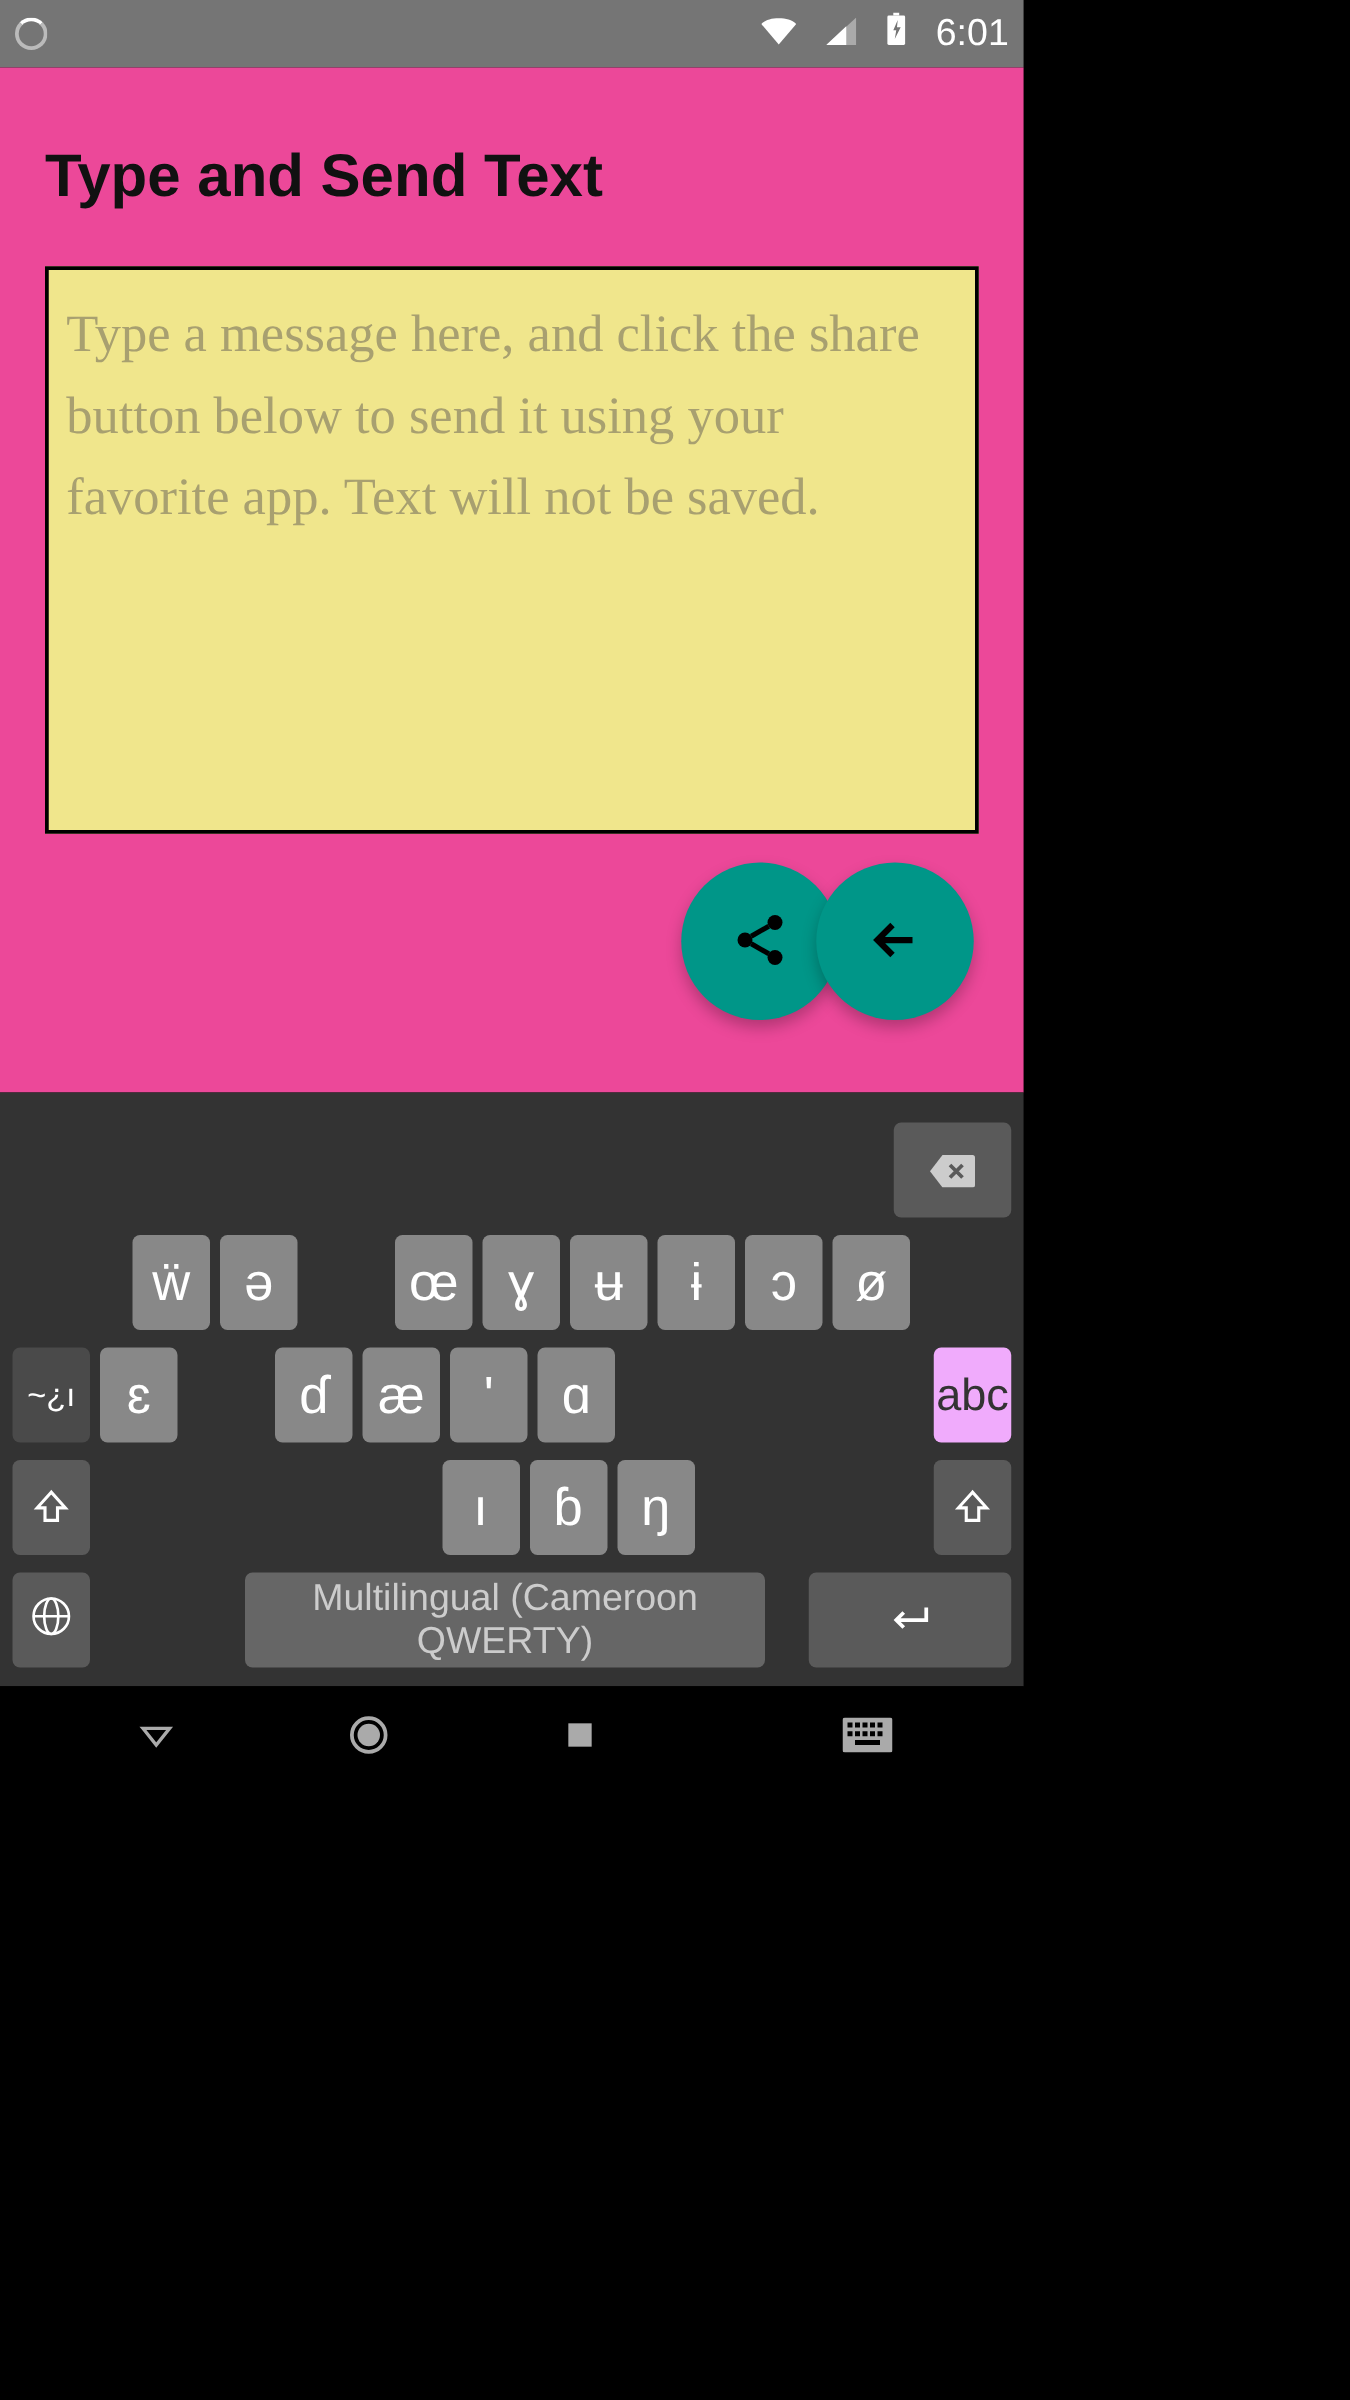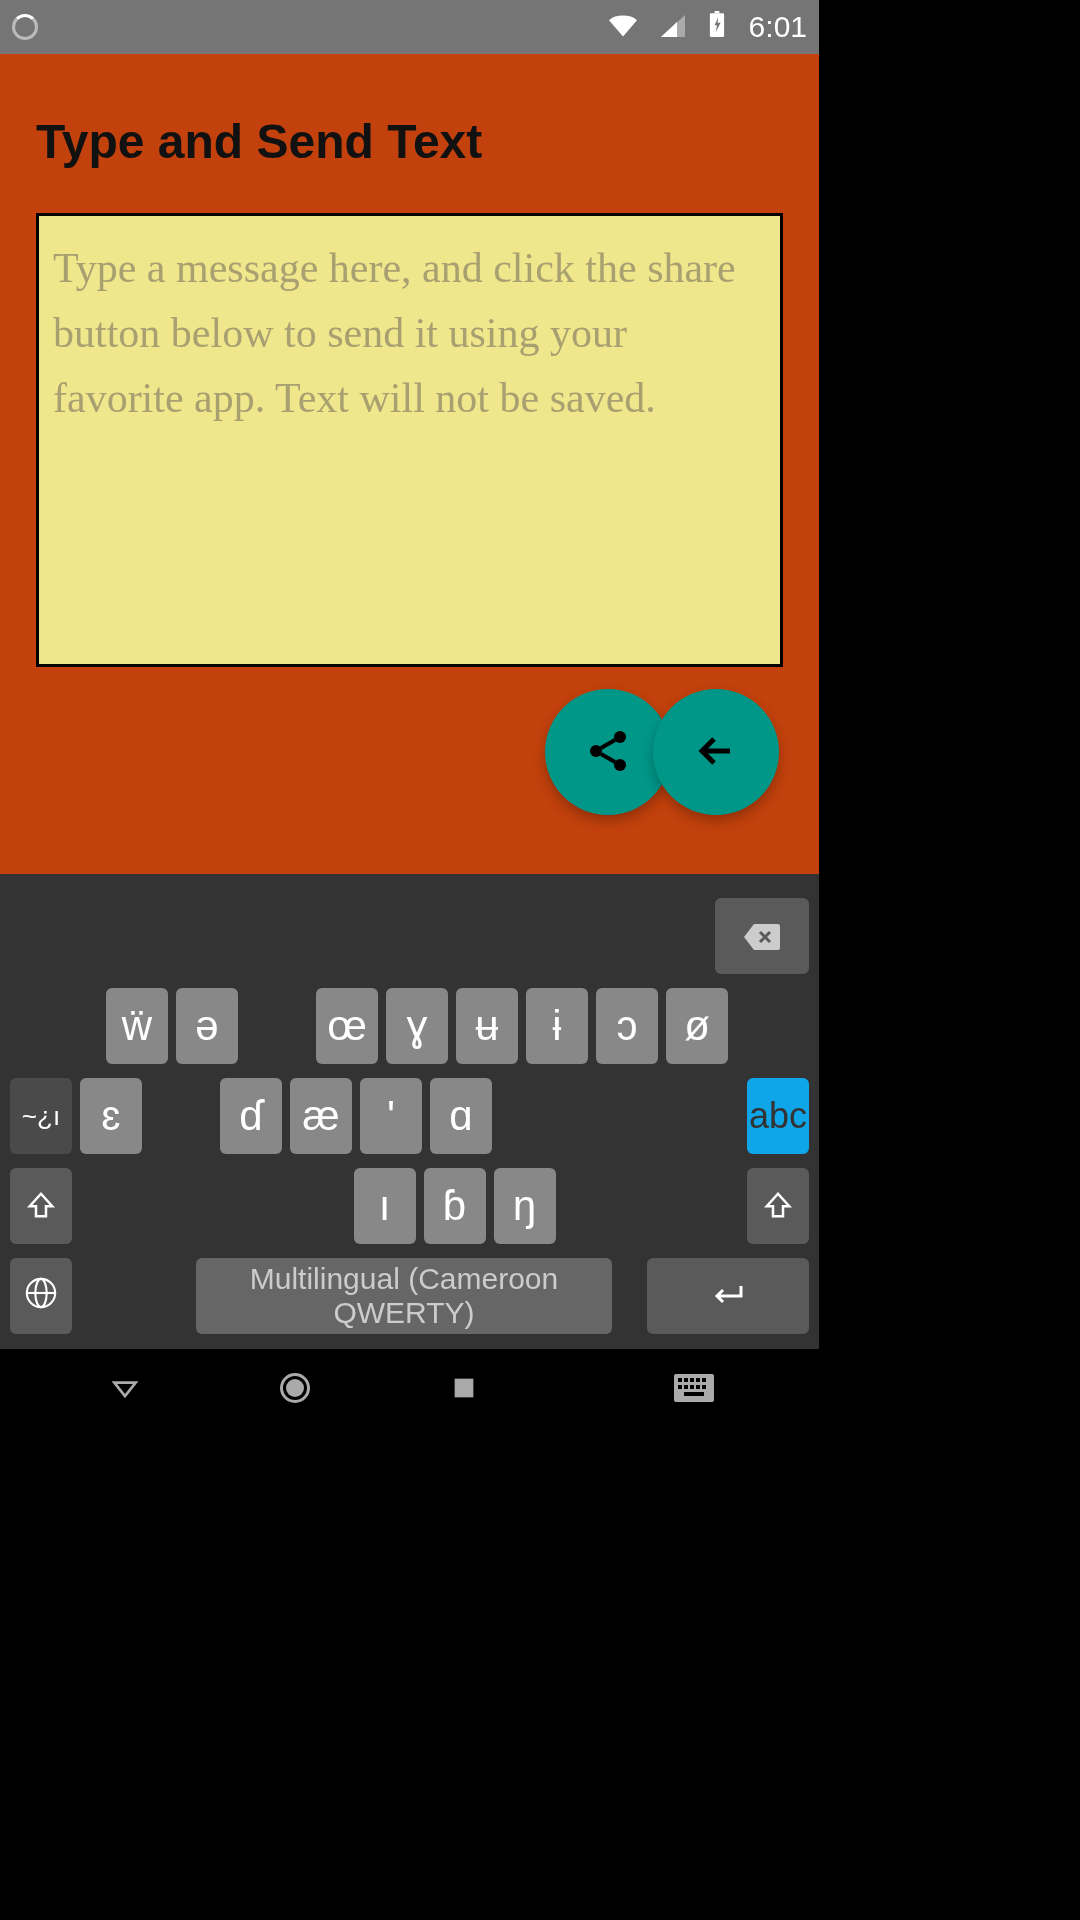--- a/index.html
+++ b/index.html
@@ -21,21 +21,21 @@
     }
     .status-left { display: flex; align-items: center; }
     .spinner {
       width: 26px; height: 26px;
       border: 3px solid #bbb;
       border-top-color: #fff;
       border-radius: 50%;
     }
     .status-right { display: flex; align-items: center; gap: 24px; font-size: 30px; font-weight: 500; }
     .app-content {
-      background: #c2410c;
+      background: #ec4899;
       height: 820px;
       padding: 60px 36px 11px 36px;
     }
     .page-title {
       font-size: 48px;
       font-weight: 900;
       color: #111;
       margin-bottom: 44px;
     }
     .message-box {
@@ -85,21 +85,21 @@
       border: none;
       border-radius: 6px;
       font-size: 42px;
       display: flex;
       align-items: center;
       justify-content: center;
       height: 76px;
       cursor: pointer;
       font-family: sans-serif;
     }
-    .key.light { background: #0ea5e9; color: #333; }
+    .key.light { background: #f0abfc; color: #333; }
     .key.spacer { background: transparent; pointer-events: none; }
     .kb-row-0 { justify-content: flex-end; }
     .backspace-key { width: 94px; background: #5a5a5a; }
     .kb-row-1 .key { width: 62px; }
     .kb-row-2 .key { width: 62px; }
     .kb-row-3 .key { width: 62px; }
     .diac-key { width: 62px; background: #4a4a4a; font-size: 26px; }
     .abc-key { width: 94px; font-size: 36px; }
     .shift-key { width: 94px; background: #5a5a5a; }
     .kb-row-4 { gap: 8px; }

